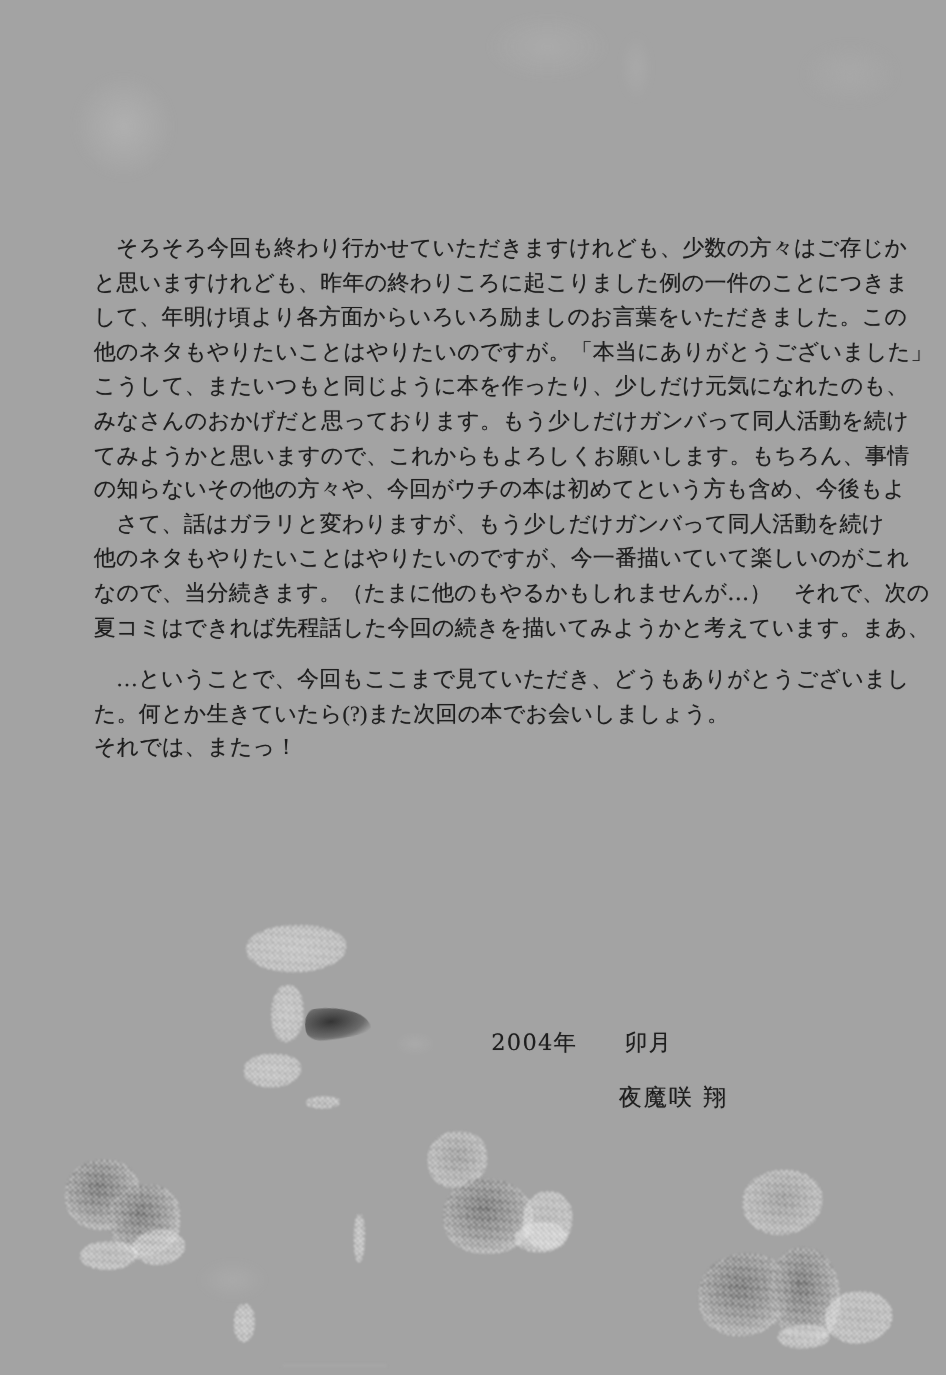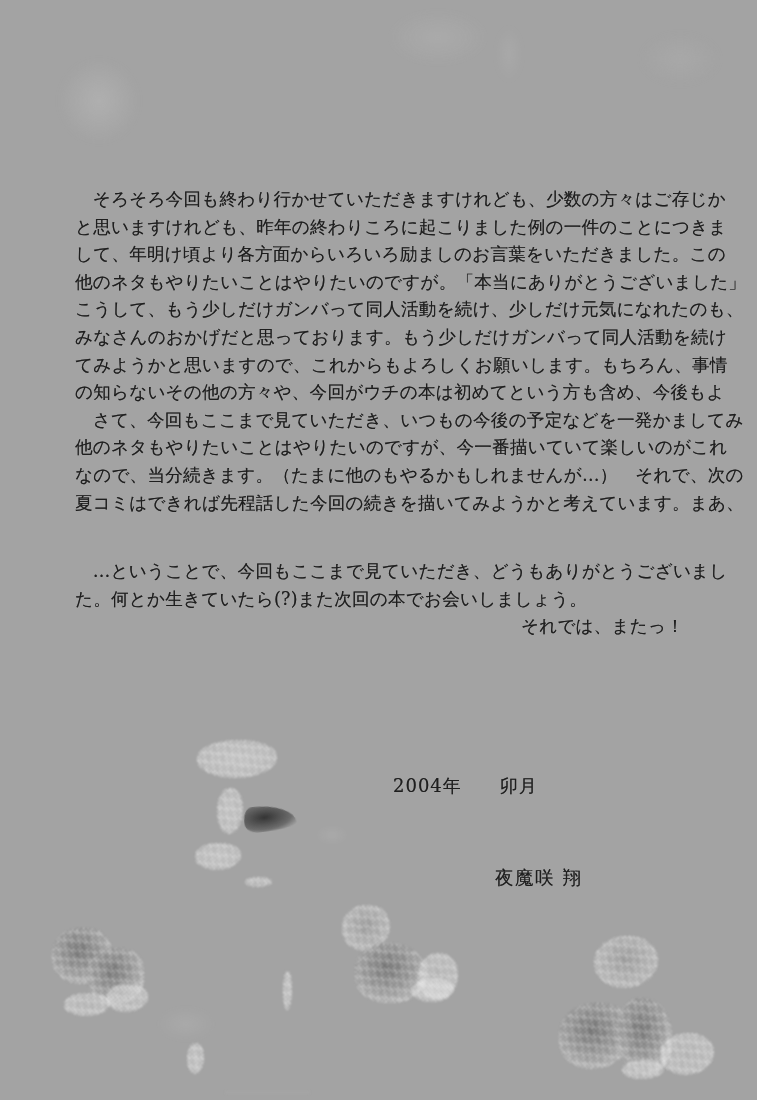--- a/index.html
+++ b/index.html
@@ -13,26 +13,26 @@
     padding-left:12px;
   }
   
   .text-block{
     position:absolute;left:75px;top:186px;width:641px;
     font-size:17.6px;line-height:27.6px;
     letter-spacing:0.2px;
     text-shadow:0 0 0.6px rgba(40,40,40,0.65);
   }
   .para{margin:0;}
-  .para.gap-above{margin-top:41px;}
+  .para.gap-above{margin-top:13px;font-family:Liberation Serif, serif;}
   .line{white-space:pre;}
-  .signoff{text-align:right;padding-right:32px;}
+  .signoff{text-align:left;padding-right:32px;}
   
   .date-line{
-    position:absolute;left:393px;top:774px;
+    position:absolute;left:393px;top:822px;
     font-size:18px;letter-spacing:1px;white-space:pre;
     text-shadow:0 0 0.6px rgba(40,40,40,0.6);
   }
   .author-line{
     position:absolute;left:495px;top:865px;
     font-size:18.5px;letter-spacing:1.5px;white-space:pre;
     text-shadow:0 0 0.6px rgba(40,40,40,0.6);
   }
   
   .rose{position:absolute;}
@@ -75,27 +75,27 @@
   <div class="smudge" style="left:496px;top:26px;width:26px;height:56px;opacity:.5;"></div>
   <div class="smudge" style="left:316px;top:827px;width:32px;height:16px;opacity:.7;"></div>
   <div class="smudge" style="left:158px;top:1008px;width:56px;height:32px;opacity:.55;"></div>
 
   <div class="text-block">
     <div class="para">
       <div class="line">　そろそろ今回も終わり行かせていただきますけれども、少数の方々はご存じか</div>
       <div class="line">と思いますけれども、昨年の終わりころに起こりました例の一件のことにつきま</div>
       <div class="line">して、年明け頃より各方面からいろいろ励ましのお言葉をいただきました。この</div>
       <div class="line">他のネタもやりたいことはやりたいのですが。「本当にありがとうございました」</div>
-      <div class="line">こうして、もう少しだけガンバって同人活動を続け、少しだけ元気になれたのも、</div>
+      <div class="line">こうして、またいつもと同じように本を作ったり、少しだけ元気になれたのも、</div>
       <div class="line">みなさんのおかげだと思っております。もう少しだけガンバって同人活動を続け</div>
       <div class="line">てみようかと思いますので、これからもよろしくお願いします。もちろん、事情</div>
       <div class="line">の知らないその他の方々や、今回がウチの本は初めてという方も含め、今後もよ</div>
     </div>
     <div class="para">
-      <div class="line">　さて、今回もここまで見ていただき、いつもの今後の予定などを一発かましてみ</div>
+      <div class="line">　さて、話はガラリと変わりますが、もう少しだけガンバって同人活動を続け</div>
       <div class="line">他のネタもやりたいことはやりたいのですが、今一番描いていて楽しいのがこれ</div>
       <div class="line">なので、当分続きます。（たまに他のもやるかもしれませんが…）　それで、次の</div>
       <div class="line">夏コミはできれば先程話した今回の続きを描いてみようかと考えています。まあ、</div>
     </div>
     <div class="para gap-above">
       <div class="line">　…ということで、今回もここまで見ていただき、どうもありがとうございまし</div>
       <div class="line">た。何とか生きていたら(?)また次回の本でお会いしましょう。</div>
     </div>
     <div class="line signoff">それでは、またっ！</div>
   </div>

